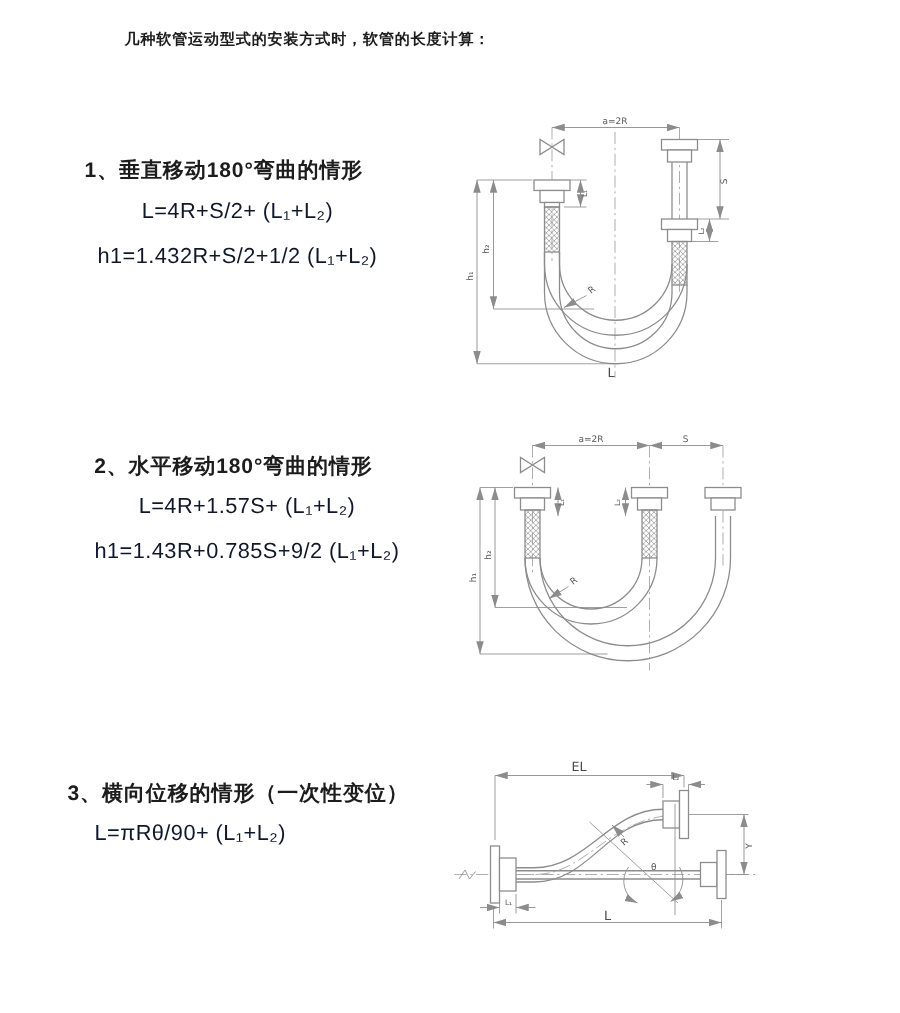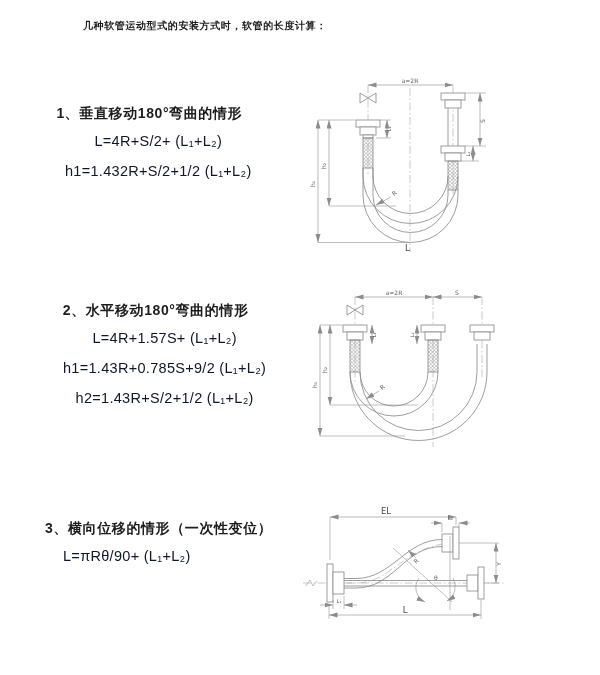--- a/index.html
+++ b/index.html
@@ -31,21 +31,20 @@
   <div class="sec" style="left:47px;top:104px;text-align:center;">
     <div class="sec-heading">1、垂直移动180°弯曲的情形</div>
     <div class="formula">L=4R+S/2+ (L₁+L₂)</div>
     <div class="formula">h1=1.432R+S/2+1/2 (L₁+L₂)</div>
   </div>
 
   <div class="sec" style="left:45px;top:301px;text-align:center;">
     <div class="sec-heading">2、水平移动180°弯曲的情形</div>
     <div class="formula">L=4R+1.57S+ (L₁+L₂)</div>
     <div class="formula">h1=1.43R+0.785S+9/2 (L₁+L₂)</div>
-    <div class="formula">h2=1.43R+S/2+1/2 (L₁+L₂)</div>
   </div>
 
   <div class="sec" style="left:45px;top:519px;">
     <div class="sec-heading">3、横向位移的情形（一次性变位）</div>
     <div class="formula">L=πRθ/90+ (L₁+L₂)</div>
   </div>
 
   <svg class="diag" style="left:310px;top:66px;" width="292" height="196" viewBox="0 0 292 196">
     <defs>
       <marker id="ar1" markerUnits="userSpaceOnUse" markerWidth="9" markerHeight="6" refX="8.5" refY="2.5" orient="auto-start-reverse">

